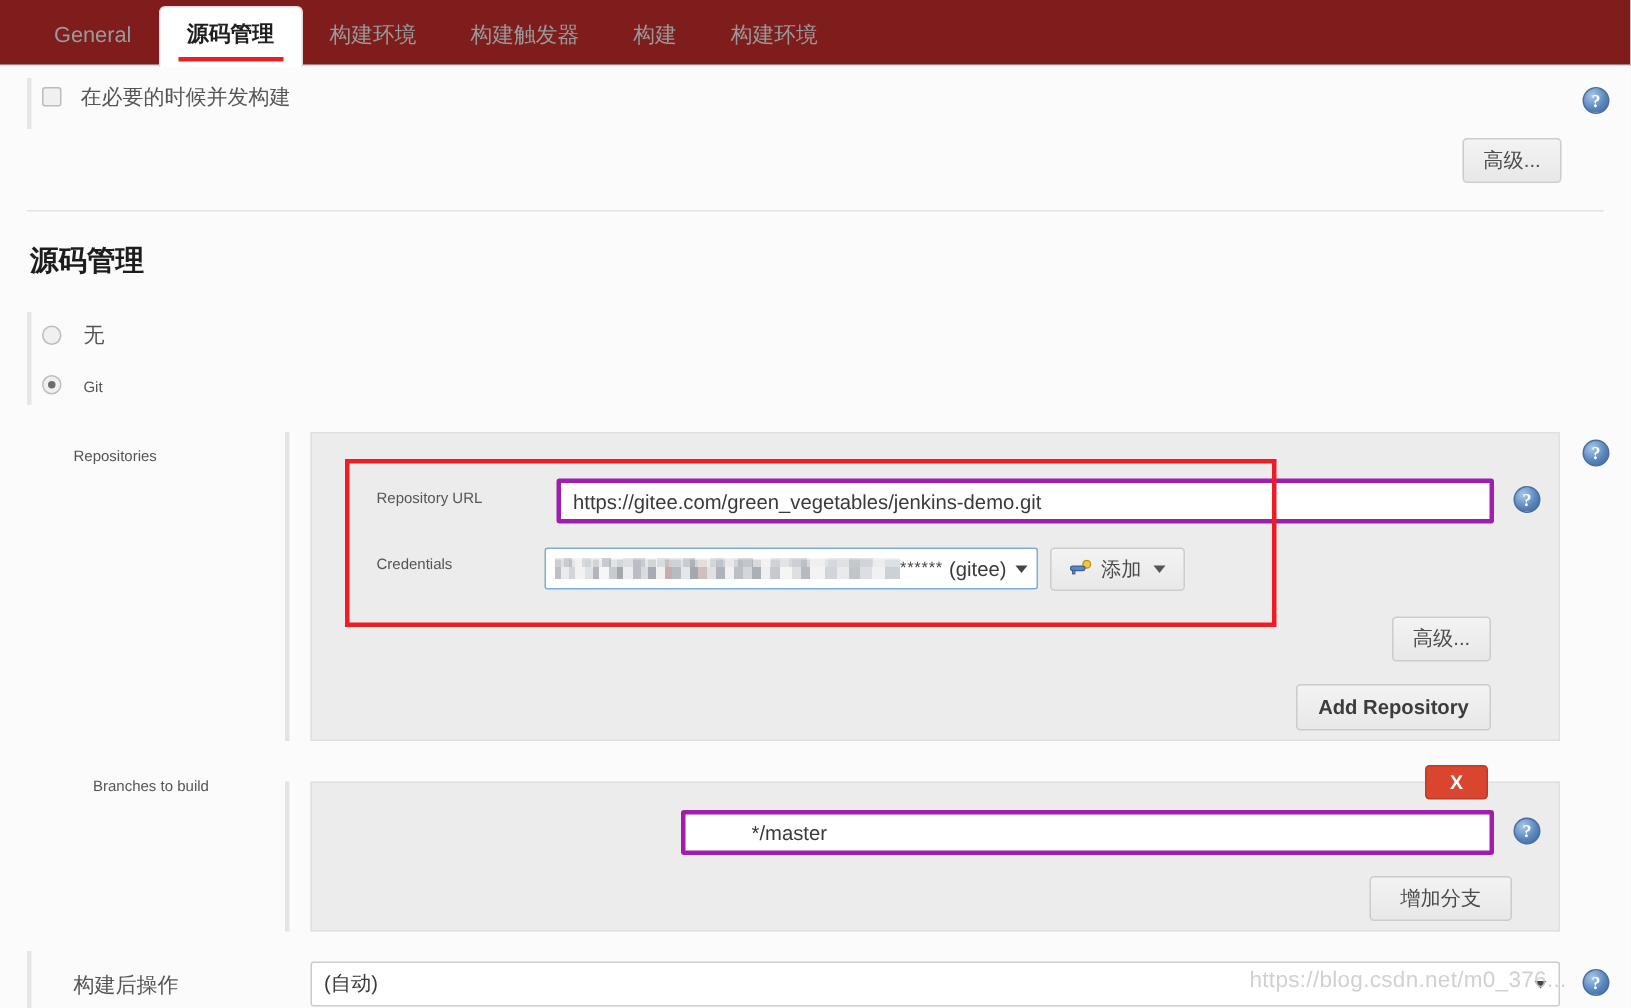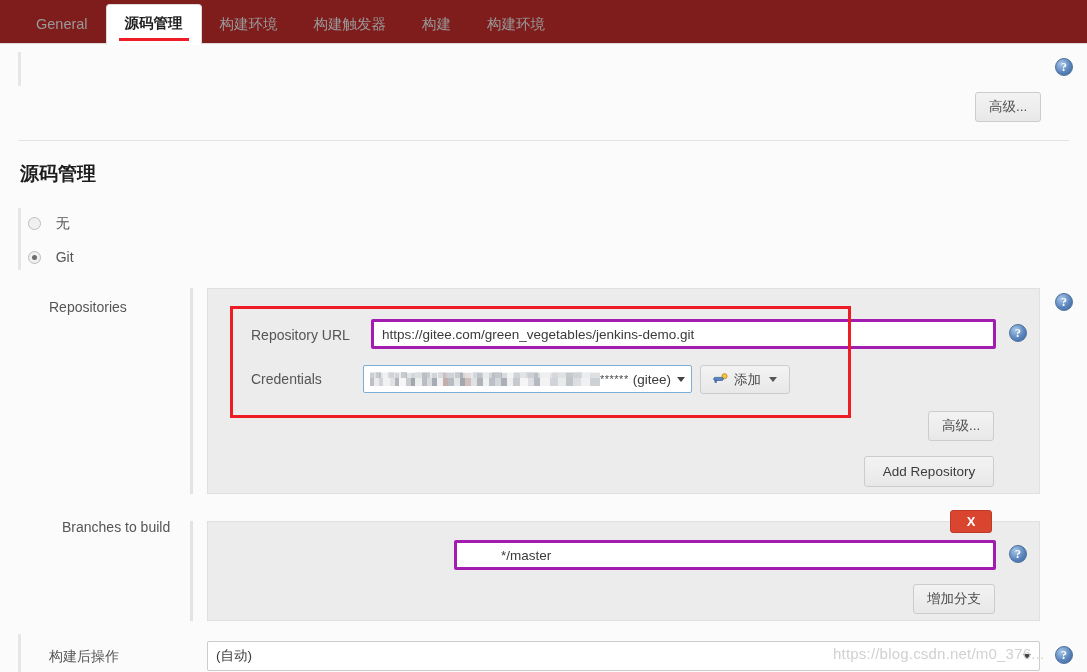--- a/index.html
+++ b/index.html
@@ -78,21 +78,21 @@
   .radio-outer.checked::after {
     content: "";
     position: absolute;
     left: 3px; top: 3px;
     width: 5px; height: 5px;
     border-radius: 50%;
     background: #6d6d6d;
   }
 
   .lbl-cn { font-size: 14px; color: #555; }
-  .lbl-en { font-size: 14px; color: #555; }
+  .lbl-en { font-size: 10px; color: #555; }
 
   
   .help-icon {
     width: 18px; height: 18px;
     border-radius: 50%;
     background: radial-gradient(circle at 35% 30%, #a9c8e8 0%, #5b86bd 55%, #3b6496 100%);
     border: 1px solid #4a6f9e;
     color: #ffffff;
     font-size: 12px;
     font-weight: bold;
@@ -109,21 +109,21 @@
     border-radius: 3px;
     padding: 7px 14px;
     font-size: 13.5px;
     color: #4c4c4c;
     cursor: pointer;
     white-space: nowrap;
     display: inline-flex;
     align-items: center;
     justify-content: center;
   }
-  .btn.bold { font-weight: normal; color: #3c3c3c; }
+  .btn.bold { font-weight: bold; color: #3c3c3c; }
   .btn.red {
     background: #d9452f;
     border: 1px solid #bf3a26;
     color: #fff;
     font-weight: bold;
     border-radius: 3px;
     padding: 4px 14px;
     font-size: 13px;
   }
 
@@ -296,20 +296,24 @@
       </div>
       <div class="tab">
         <span>构建环境</span>
         
       </div>
     </div>
   </div>
 
   <div class="leftbar" style="left:18px; top:52px; height:34px;"></div>
 
+  <div class="row" style="left:28px; top:56px;">
+    <span class="checkbox-box"></span>
+    <span class="lbl-cn" style="margin-left:9px;">在必要的时候并发构建</span>
+  </div>
 
   <div class="help-icon" style="position:absolute; left:1055px; top:58px;">?</div>
 
   <button class="btn" style="position:absolute; left:975px; top:92px; width:66px; height:30px;">高级...</button>
 
   <div class="divider" style="left:18px; top:140px; width:1051px;"></div>
 
   <div class="section-title" style="left:20px; top:161px;">源码管理</div>
 
   <div class="leftbar" style="left:18px; top:208px; height:62px;"></div>
@@ -376,21 +380,21 @@
 
   <button class="btn red" style="position:absolute; left:950px; top:510px; width:42px; height:23px;">X</button>
 
 
   <div class="text-input" style="left:454px; top:540px; width:542px;padding-left:44px;">
     <span>*/master</span>
   </div>
 
   <div class="help-icon" style="position:absolute; left:1009px; top:545px;">?</div>
 
-  <button class="btn" style="position:absolute; left:913px; top:584px; width:82px; height:30px;text-align:center;">增加分支</button>
+  <button class="btn" style="position:absolute; left:913px; top:584px; width:95px; height:30px;text-align:center;">增加分支</button>
 
   <div class="lbl-cn" style="position:absolute; left:49px; top:648px;">构建后操作</div>
 
   <div class="select-plain" style="left:207px; top:641px; width:833px;">
     <span>(自动)</span>
     <span class="sel-caret"></span>
   </div>
 
   <div class="help-icon" style="position:absolute; left:1055px; top:646px;">?</div>
 

